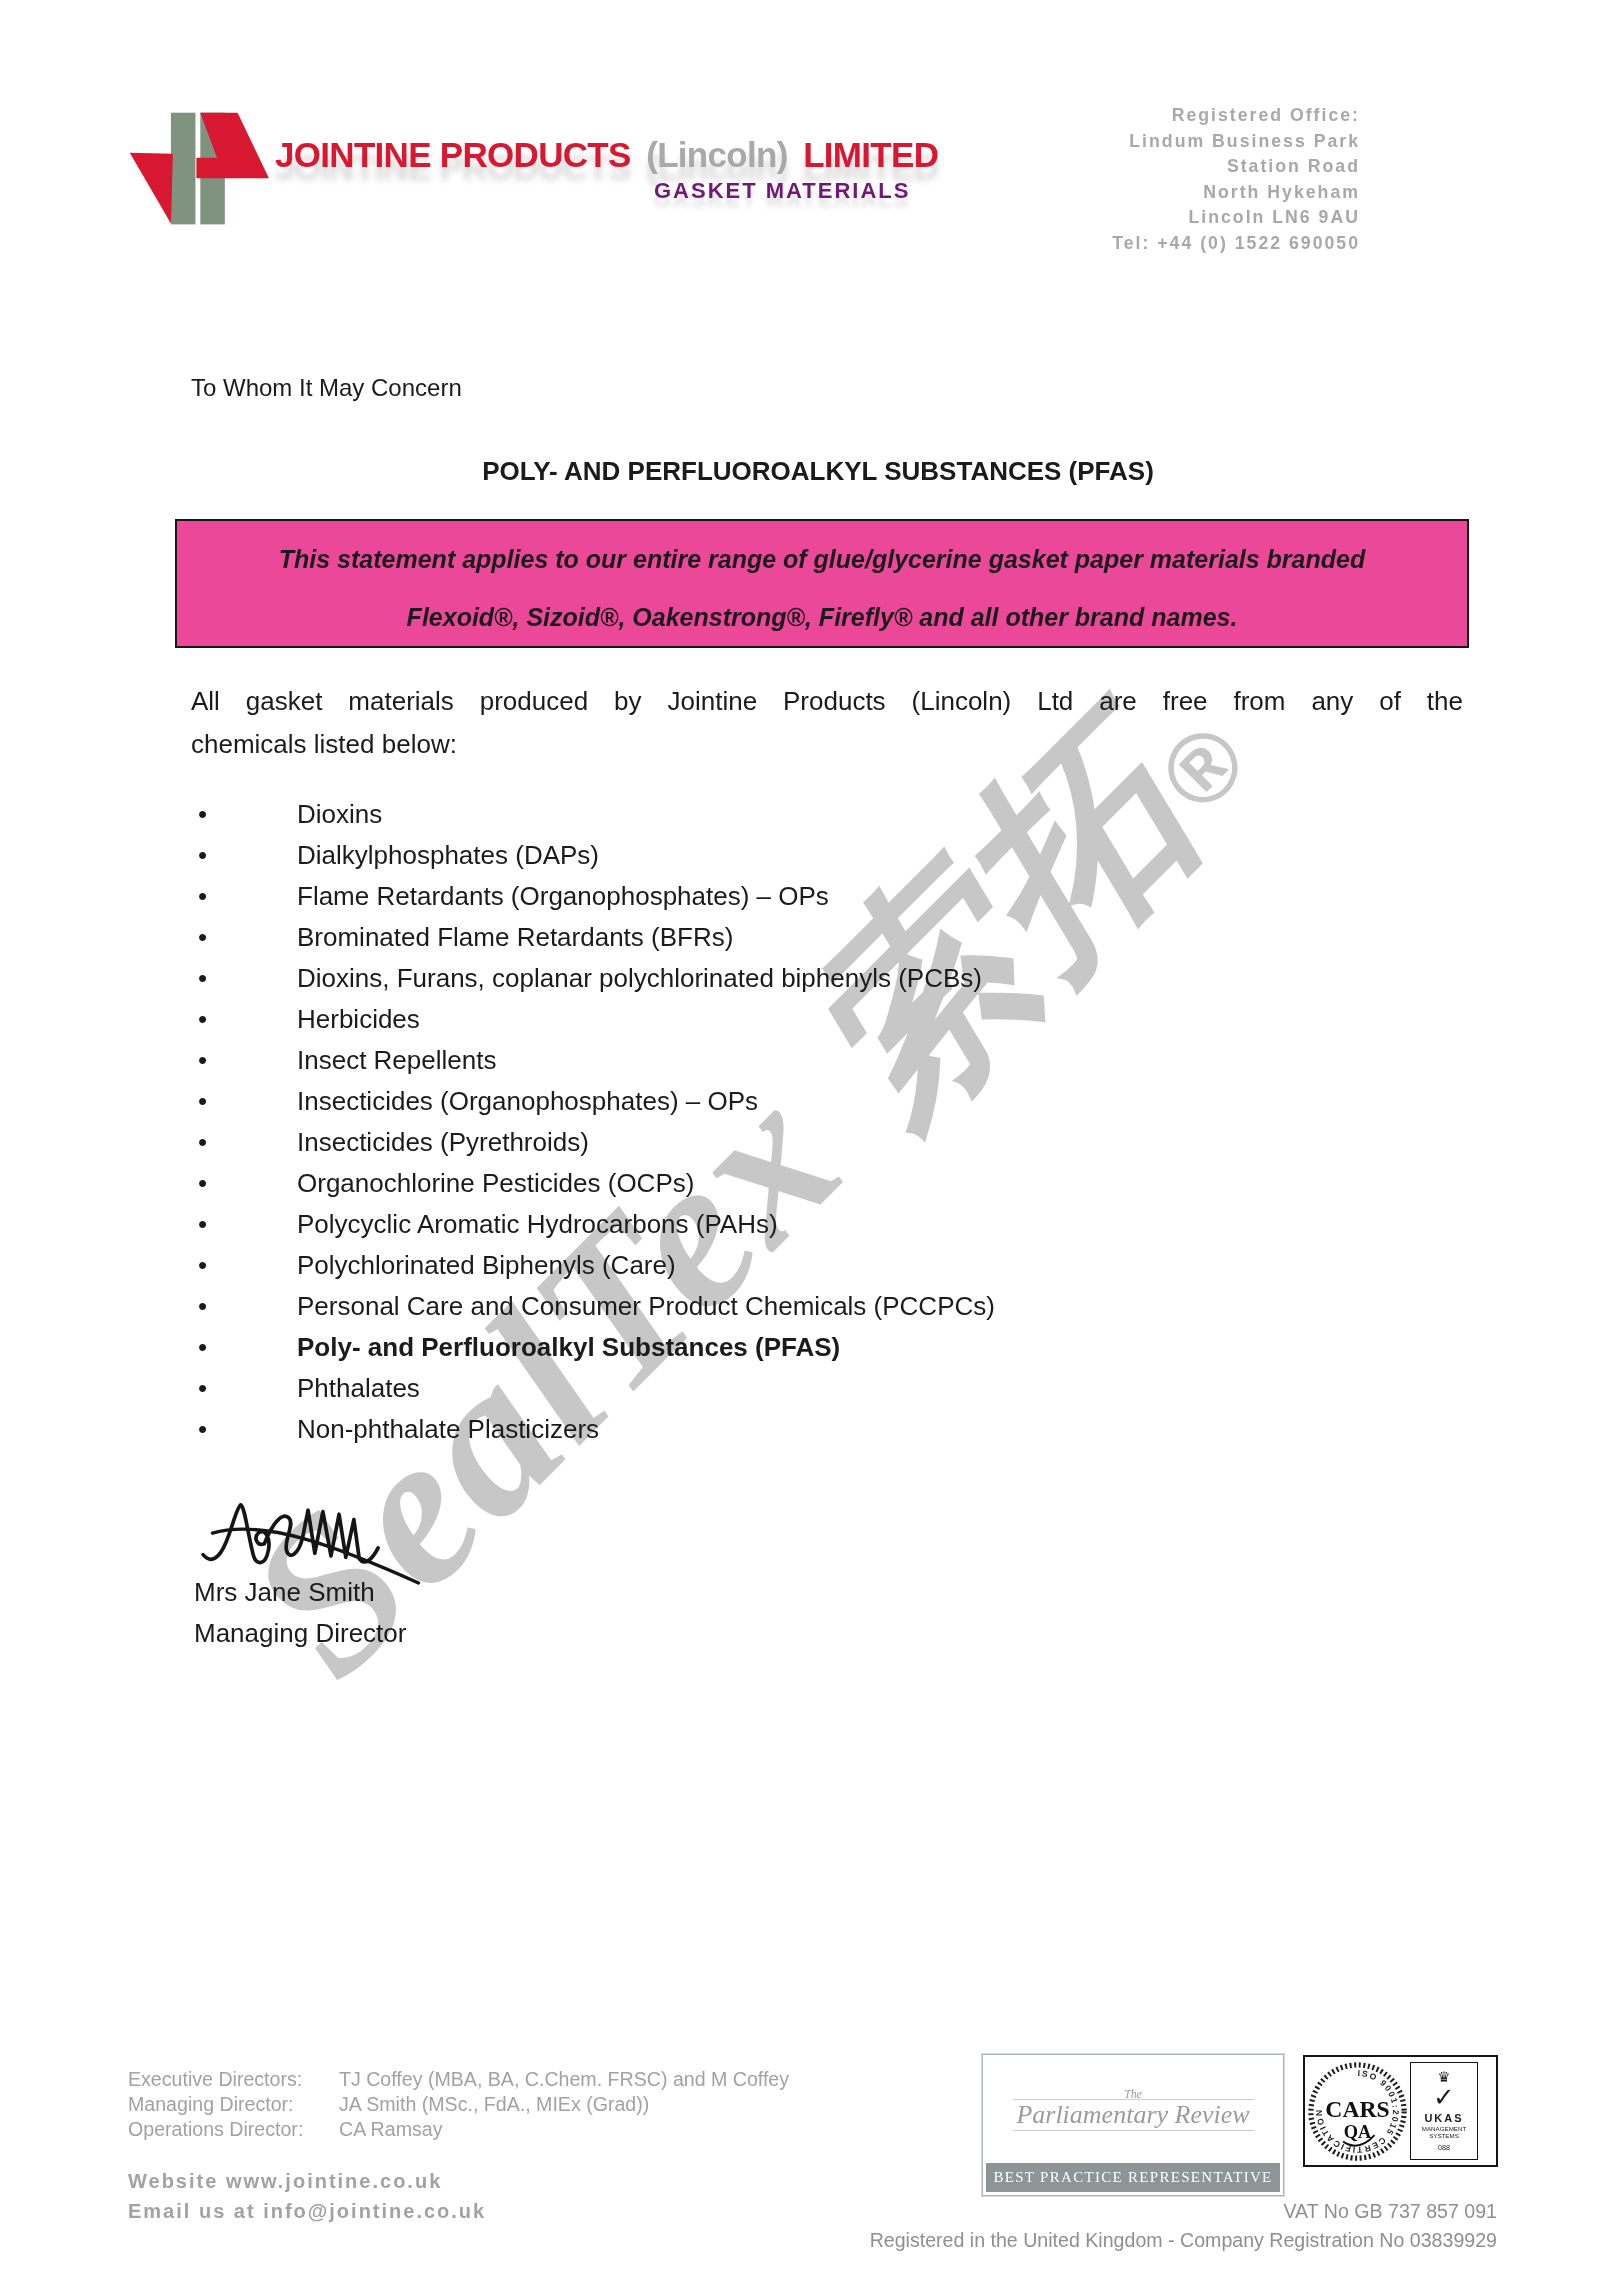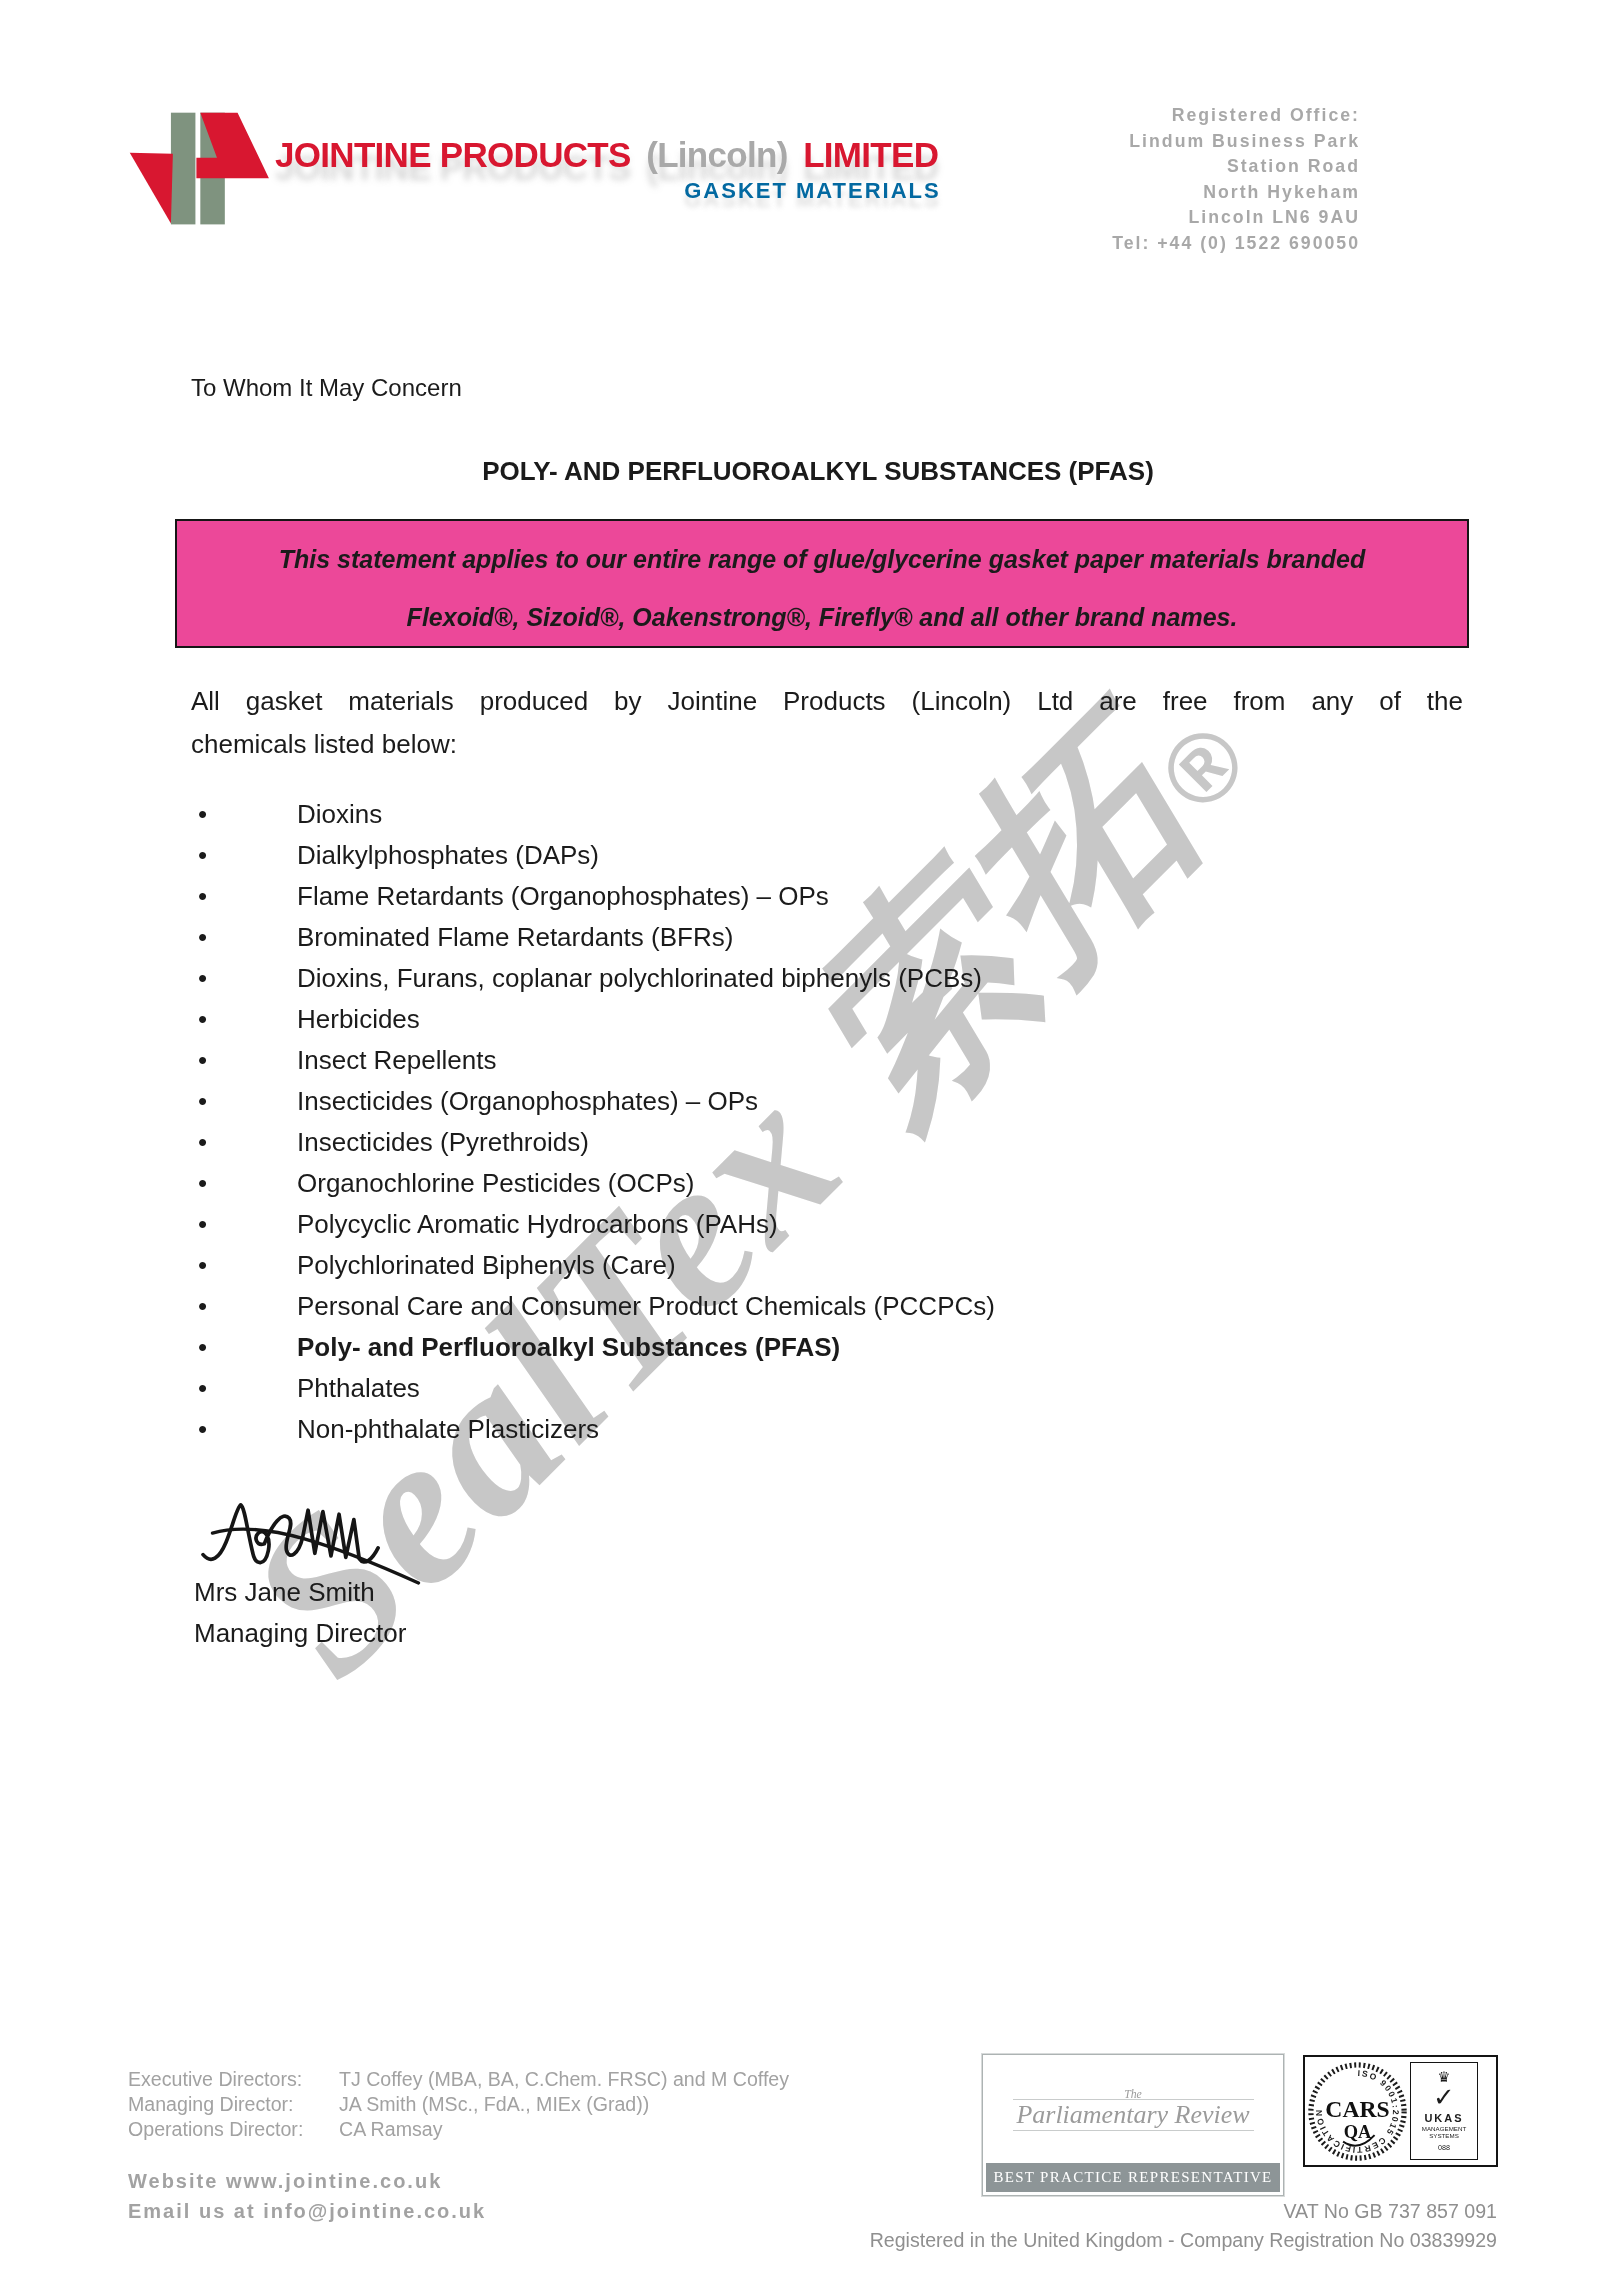--- a/index.html
+++ b/index.html
@@ -20,22 +20,22 @@
   
   .logo-mark { position:absolute; left:118px; top:92px; }
   .brand-line {
     position:absolute; left:275px; top:135px; font-size:35px; font-weight:bold;
     letter-spacing:-0.7px; white-space:nowrap;
     text-shadow:0 13px 6.5px rgba(140,140,140,0.35);
   }
   .brand-red  { color:#d81730; }
   .brand-grey { color:#a9a9a9; margin:0 6.5px; }
   .tagline {
-    position:absolute; left:654px; top:178px; width:317px; text-align:center;
-    font-size:22px; font-weight:bold; letter-spacing:2px; color:#0369a1;
+    position:absolute; left:654px; top:178px; width:317px; text-align:left;
+    font-size:22px; font-weight:bold; letter-spacing:2px; color:#701a75;
     text-shadow:0 9.2px 5.2px rgba(150,150,150,0.3);
   }
   .reg-office {
     position:absolute; right:263px; top:103px; text-align:right;
     font-size:17.7px; font-weight:bold; letter-spacing:2px; line-height:25.5px; color:#a8a8a8;
   }
   
   .salutation { position:absolute; left:191px; top:374px; font-size:24px; }
   .doc-title  { position:absolute; left:177px; top:456px; width:1282px; text-align:center; font-size:26px; font-weight:bold; }
   .statement-box {

